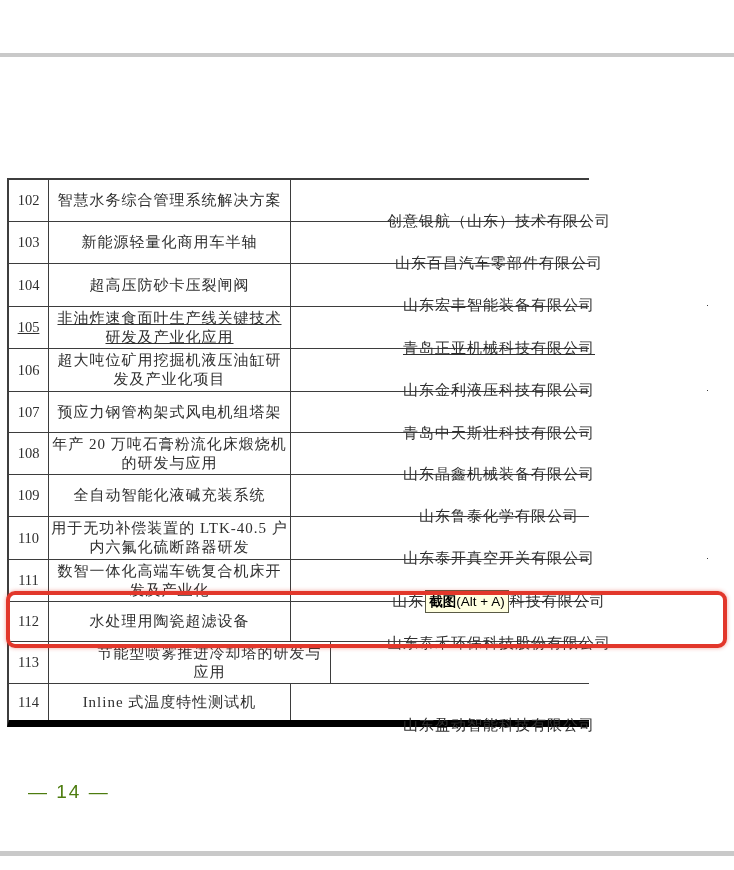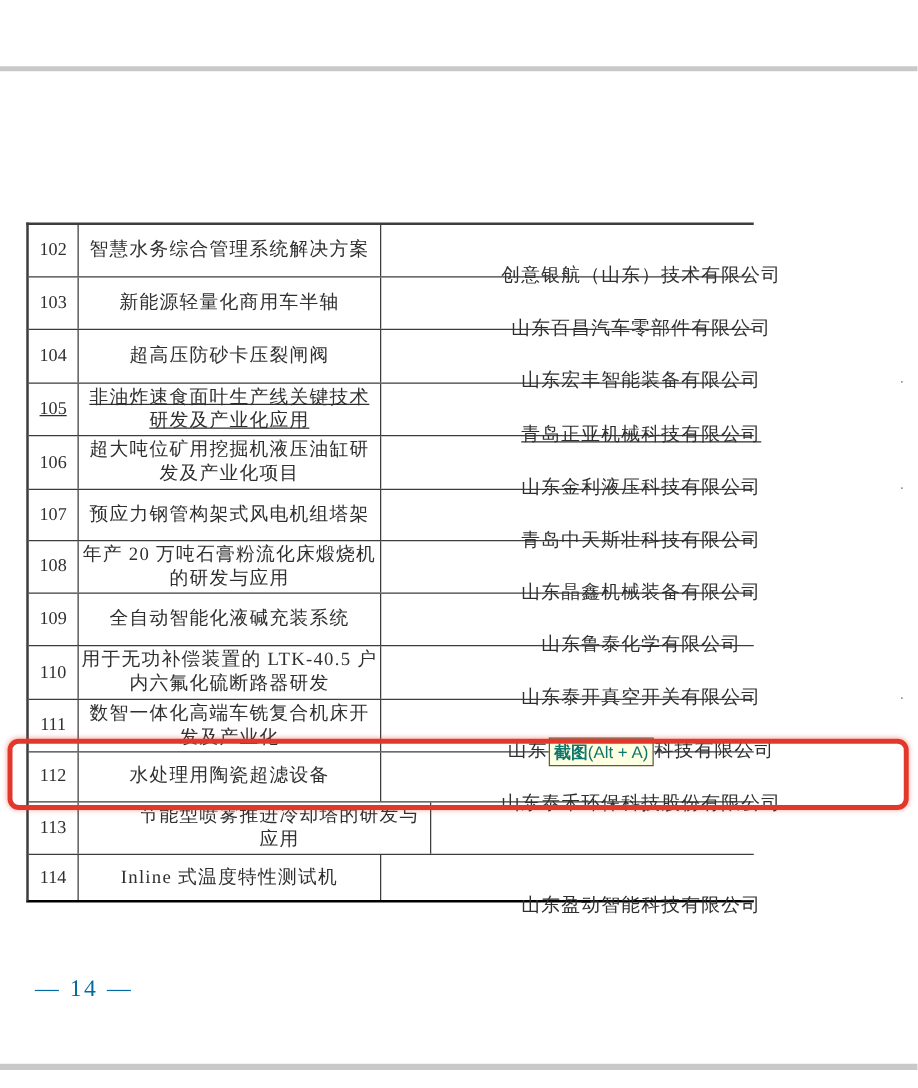--- a/index.html
+++ b/index.html
@@ -8,22 +8,22 @@
     background:#ffffff;
     font-family:"Liberation Serif","DejaVu Serif",serif;
     color:#2f2f2f;
   }
   .rule{position:absolute;left:0;width:734px;background:#c9c9c9;}
   .rule-top{top:53px;height:4px;}
   .rule-bottom{top:851px;height:5px;}
 
   
   .table-wrap{
-    position:absolute;left:21px;top:178px;width:582px;
-    border-top:2px solid #3d3d3d;border-left:2px solid #3d3d3d;border-bottom:2px solid #000000;
+    position:absolute;left:7px;top:178px;width:582px;
+    border-top:2px solid #3d3d3d;border-left:2px solid #3d3d3d;border-bottom:7px solid #000000;
     box-sizing:border-box;
   }
   .trow{display:flex;align-items:stretch;border-bottom:1.6px solid #3d3d3d;box-sizing:border-box;}
   .trow:last-child{border-bottom:none;}
   .cell{
     display:flex;align-items:center;justify-content:center;
     box-sizing:border-box;border-right:1.6px solid #3d3d3d;
     font-size:15px;letter-spacing:1px;line-height:19px;text-align:center;
   }
   .c-no{width:40px;flex:0 0 40px;font-size:14.5px;letter-spacing:0;}
@@ -38,28 +38,28 @@
     box-shadow:0 0 4px rgba(226,55,43,.45);
     pointer-events:none;
   }
 
   
   .tooltip{
     display:inline-block;vertical-align:middle;
     background:#ffffe1;border:1.4px solid #5a5a46;
     font-family:"Liberation Sans","DejaVu Sans",sans-serif;
     font-size:13.5px;letter-spacing:0;line-height:17px;
-    padding:2px 3px;margin:0 1px;white-space:nowrap;color:#0f766e;
+    padding:2px 3px;margin:0 1px;white-space:nowrap;color:#000000;
   }
   .tooltip b{font-weight:bold;}
 
   .page-number{
     position:absolute;left:28px;top:781px;
-    font-family:Liberation Serif, serif;
-    font-size:19px;letter-spacing:2px;color:#0369a1;
+    font-family:Liberation Sans, sans-serif;
+    font-size:19px;letter-spacing:2px;color:#4d7c0f;
   }
 </style>
 </head>
 <body>
 
 <div class="rule rule-top"></div>
 
 <div class="table-wrap" id="projects-table">
     <div class="trow" style="height: 42px;">
       <div class="cell c-no">102</div>

